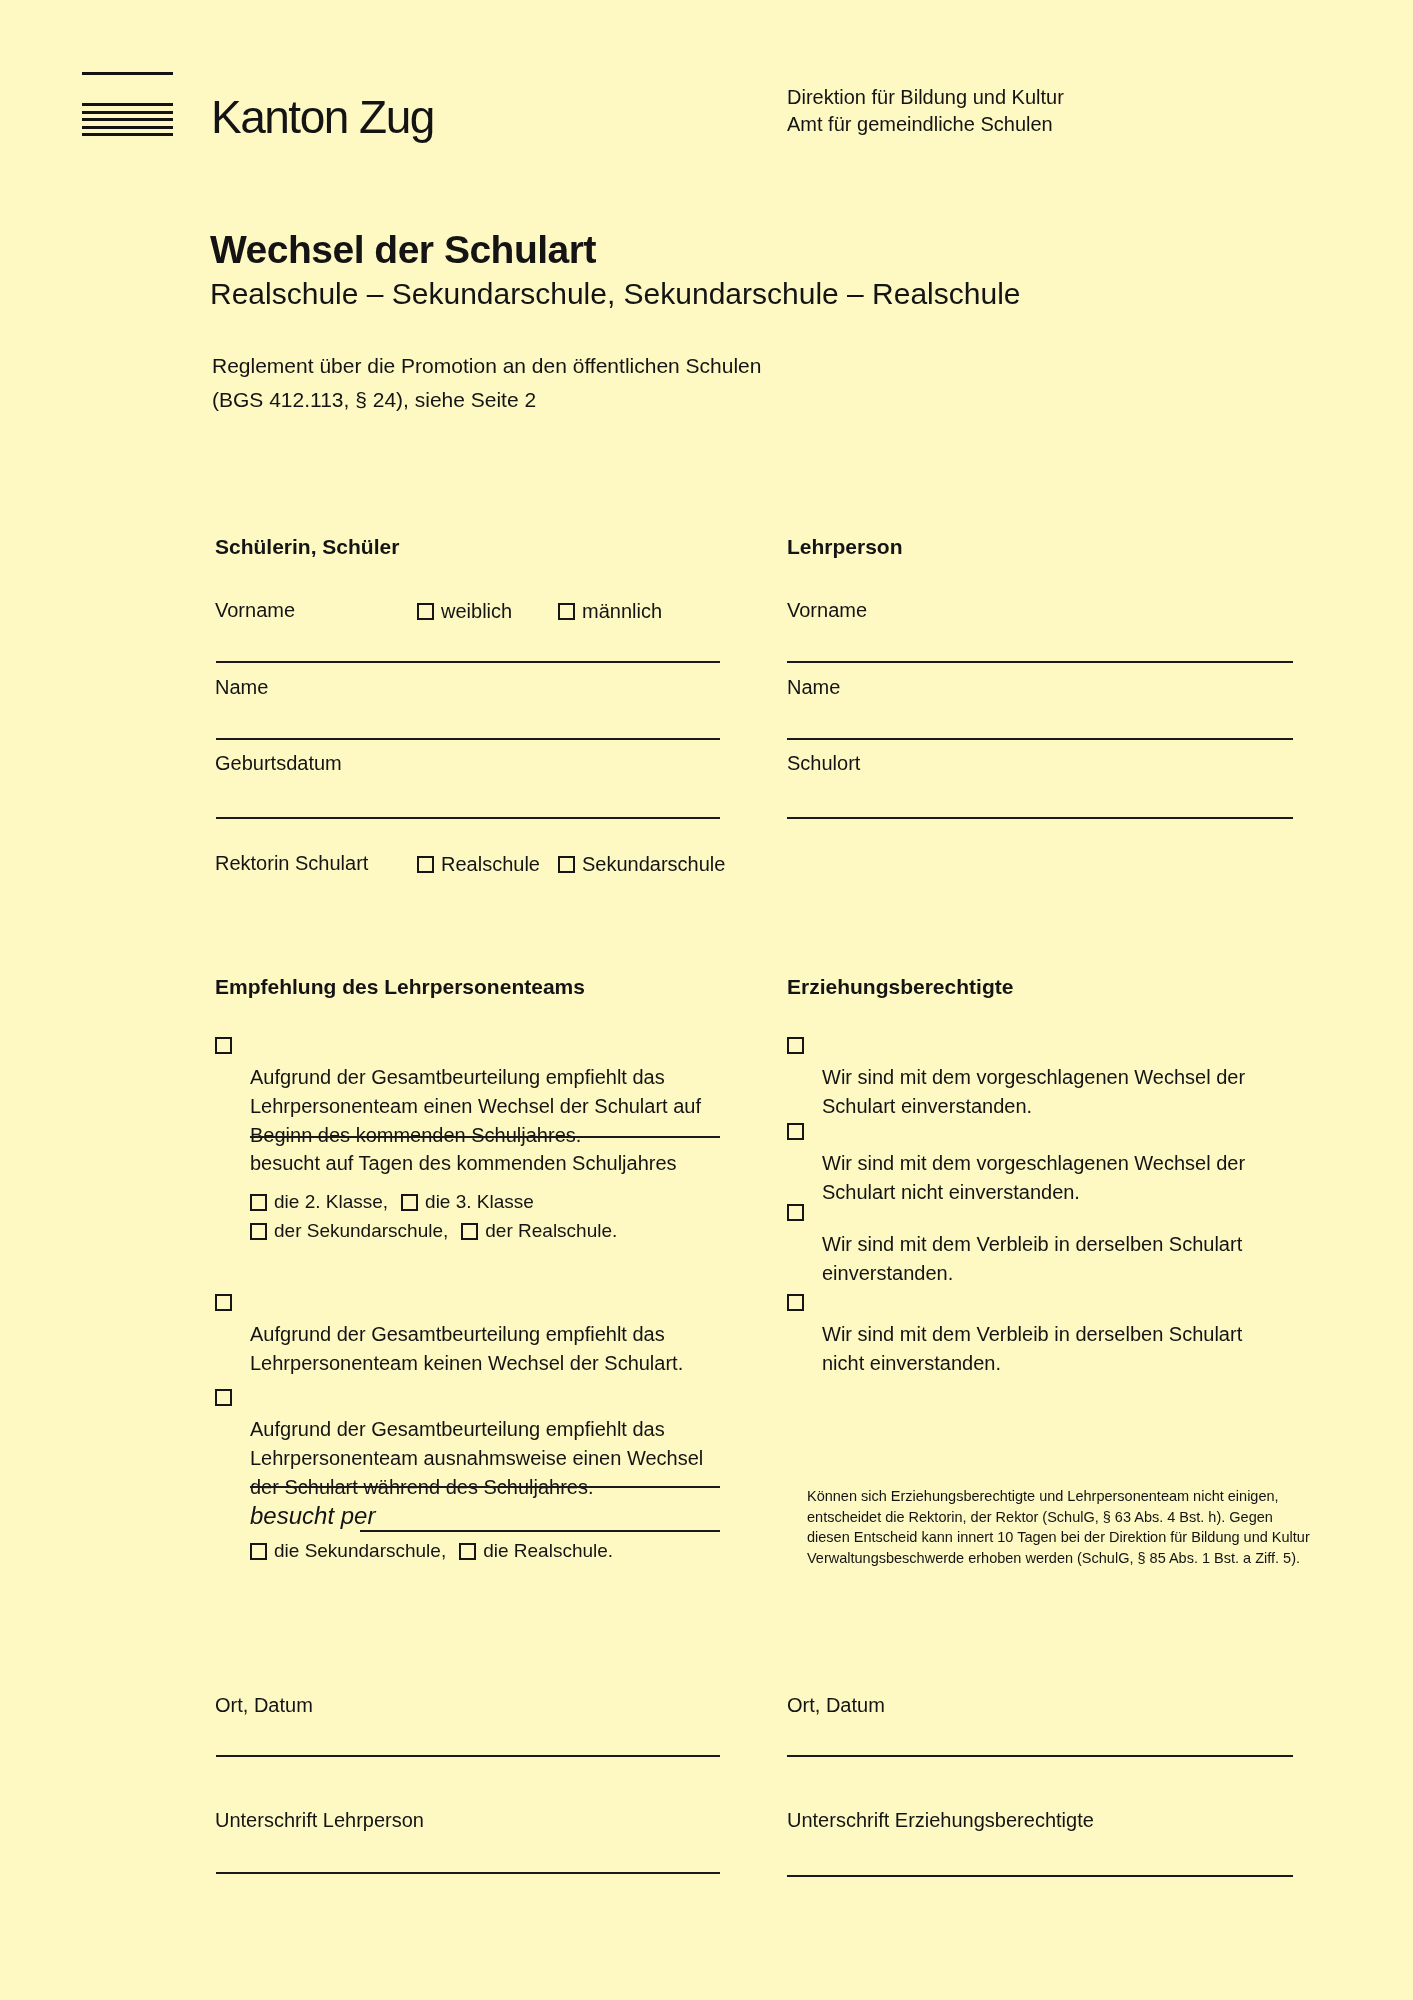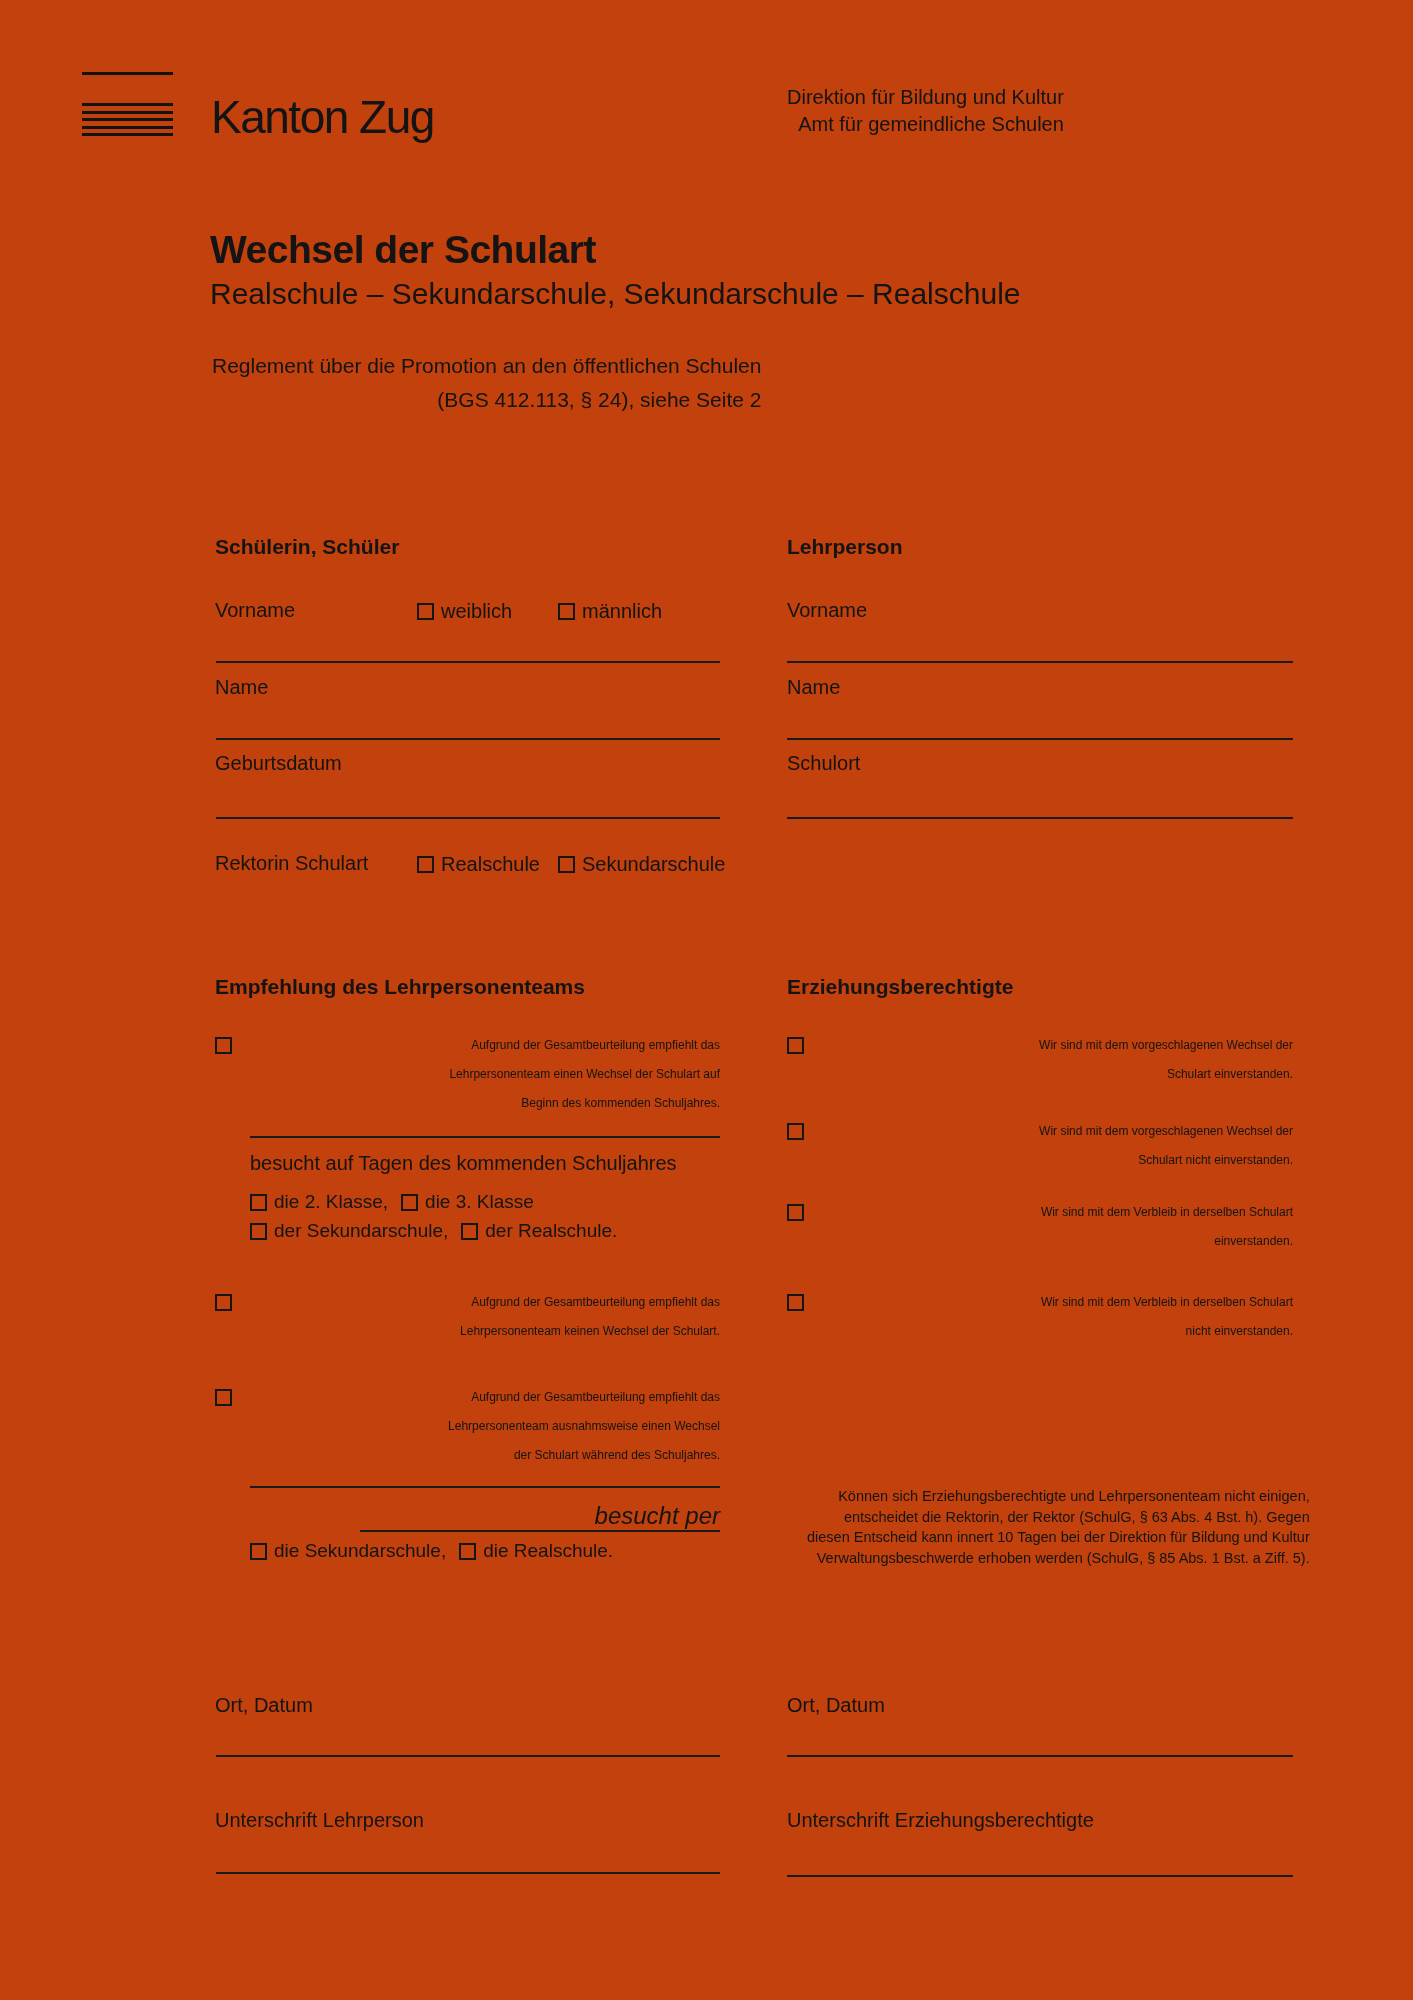--- a/index.html
+++ b/index.html
@@ -1,23 +1,22 @@
 <!DOCTYPE html>
 <html><head>
 <meta charset="utf-8">
 <style>
   html,body { margin:0; padding:0; }
   .page {
     position:relative;
     width:1413px; height:2000px;
-    background:#c2410c;
+    background:#fef9c3;
     font-family:"Liberation Sans","DejaVu Sans",sans-serif;
     color:#141414;
     overflow:hidden;
-    text-align:right;
   }
   .pre { white-space:pre; }
   
   .logo { position:absolute; left:82px; top:72px; width:91px; }
   .logo .bar { height:3px; background:#131313; }
   .logo .bar.b0 { margin-bottom:28px; }
   .logo .bar + .bar { margin-top:4.5px; }
   .brand { position:absolute; left:211px; top:94px; font-size:46px; letter-spacing:-1.5px; line-height:1; font-weight:400; }
   .dept { position:absolute; left:787px; top:84px; font-size:20px; line-height:27px; }
   
@@ -30,21 +29,21 @@
   
   .hline { position:absolute; height:0; border-top:2px solid #1a1a1a; }
   
   .cb { display:inline-block; width:13px; height:13px; border:2px solid #161616; background:transparent; flex:none; }
   .pair { position:absolute; display:flex; align-items:center; gap:7px; font-size:20px; white-space:nowrap; }
   .cbrow { position:absolute; display:flex; align-items:center; gap:7px; font-size:19px; white-space:nowrap; }
   .cbrow .cb.gap { margin-left:6px; }
   
   .item { position:absolute; }
   .item .cb { position:absolute; left:0; top:6px; }
-  .item .txt { margin-left:35px; font-size:12px; line-height:29px; white-space:pre; }
+  .item .txt { margin-left:35px; font-size:20px; line-height:29px; white-space:pre;margin-top:32px; }
   
   .bper { position:absolute; font-size:24px;font-style:italic; }
   .bper .fill { position:absolute; height:0; border-top:2px solid #1a1a1a; }
   
   .note { position:absolute; font-size:14.5px; line-height:20.5px; white-space:pre; }
 </style>
 </head>
 <body>
 
 <div class="page">

